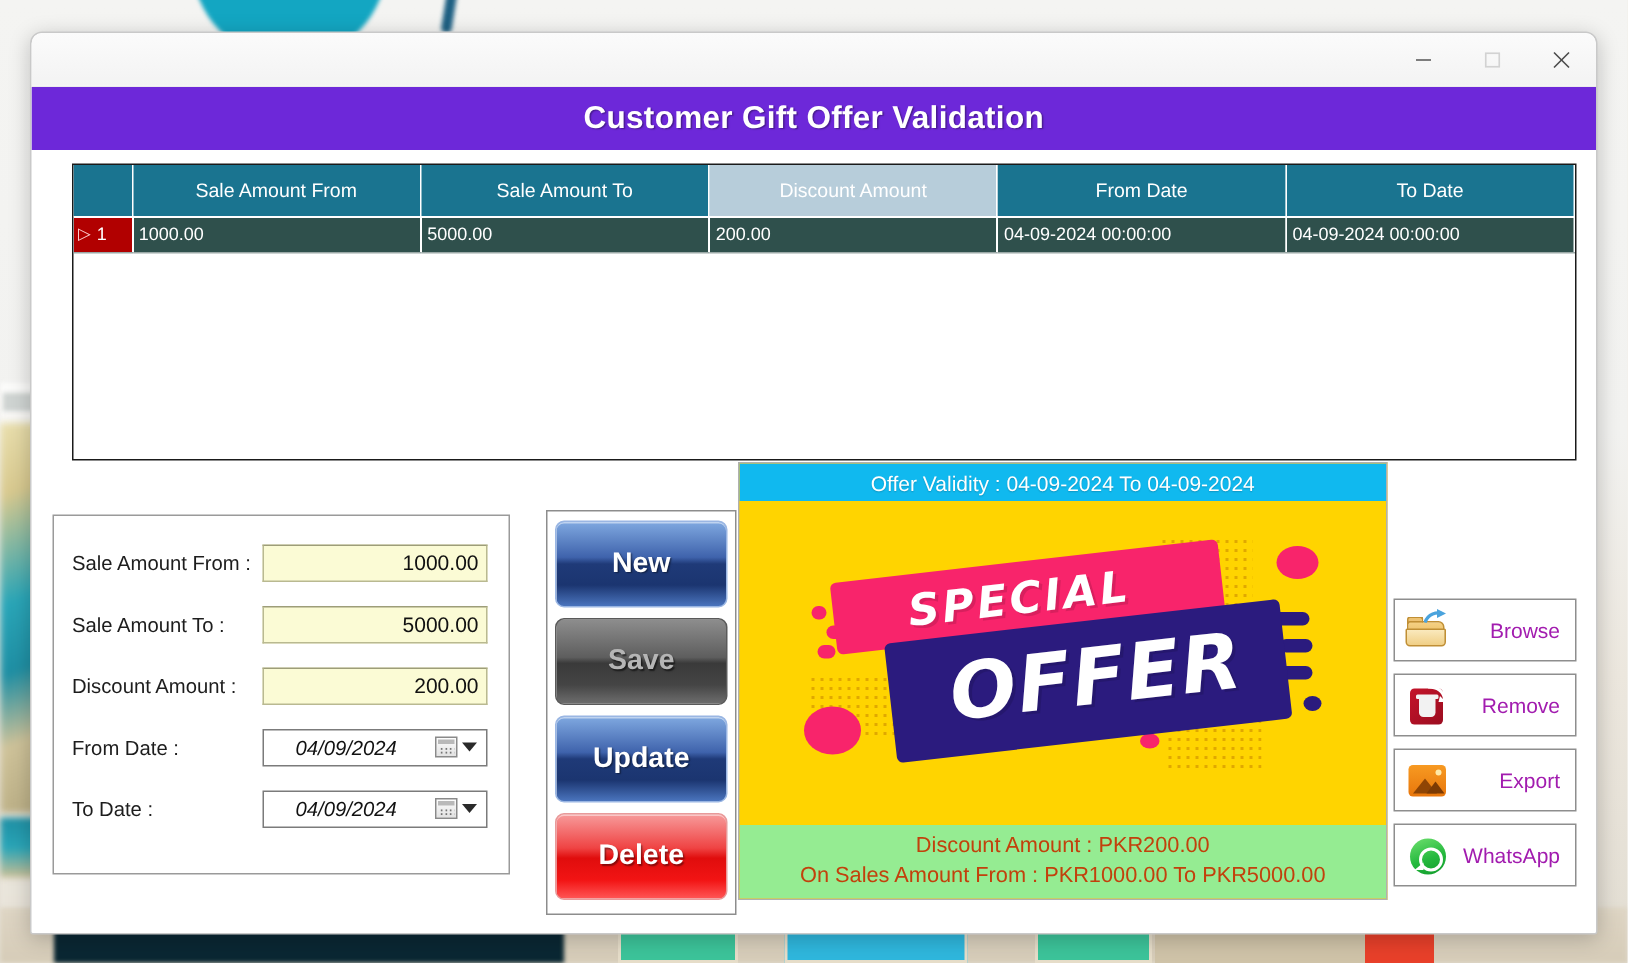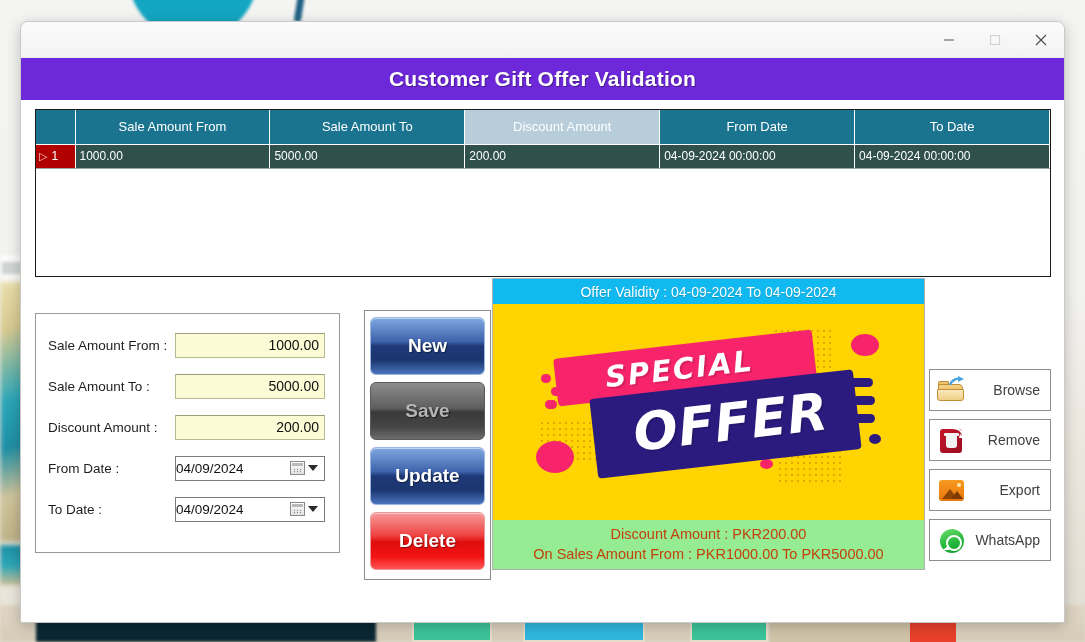--- a/index.html
+++ b/index.html
@@ -91,22 +91,22 @@
     display: flex; align-items: center; justify-content: center;
   }
   #app-title {
     color: #ffffff; font-size: 21px; font-weight: bold;
     letter-spacing: .2px;
     text-shadow: 1px 1px 1px rgba(0,0,0,.35);
   }
 
   
   #grid-wrap {
-    margin: 9px 13px 0 14px;
-    height: 168px;
+    margin: 9px 13px 0 27px;
+    height: 198px;
     background: #ffffff;
     border: 1px solid #1a1a1a;
     overflow: hidden;
   }
   table.grid { width: 100%; border-collapse: collapse; table-layout: fixed; }
   table.grid th {
     background: #1a7490;
     color: #ffffff;
     font-size: 13px; font-weight: normal;
     height: 34px;
@@ -155,22 +155,23 @@
     background: #fbfbd5;
     border: 1px solid #b9b991;
     border-top-color: #9d9d79;
     color: #111; font-size: 14px;
     text-align: right; padding-right: 5px;
   }
   .fdate {
     width: 150px; height: 25px;
     background: #ffffff; border: 1px solid #7b7b7b;
     display: flex; align-items: center;
-    font-size: 13.5px; color: #111; padding-left: 0;
+    font-size: 13.5px; color: #111; padding-left: 21px;
     position: relative;
+    font-style: italic;
   }
   .fdate .val { flex: 1; }
   .cal-ico {
     width: 15px; height: 14px;
     background: linear-gradient(180deg,#fdfdfd 0%, #e2e2e2 100%);
     border: 1px solid #8a8a8a; margin-right: 3px;
     position: relative;
   }
   .cal-ico::before {
     content:""; position:absolute; left:1px; right:1px; top:1px; height:3px;
@@ -281,21 +282,21 @@
     width: 122px;
     display: flex; flex-direction: column; gap: 8px;
   }
   .actbtn {
     height: 42px; background: #ffffff;
     border: 1px solid #8e8e8e;
     display: flex; align-items: center; gap: 8px;
     padding: 0 10px 0 7px; cursor: pointer;
   }
   .actbtn .label {
-    flex: 1; text-align: right; font-size: 14px; color: #404040;
+    flex: 1; text-align: right; font-size: 14px; color: #a21caf;
   }
   .icon-wrap { width: 30px; height: 28px; position: relative; flex: 0 0 auto; }
 
   
   .ic-folder-back {
     position: absolute; left: 1px; top: 8px; width: 25px; height: 16px;
     background: linear-gradient(180deg,#f5d184 0%,#e2ae4e 100%);
     border: 1px solid #c08f35; border-radius: 2px 4px 2px 2px;
   }
   .ic-folder-tab {

